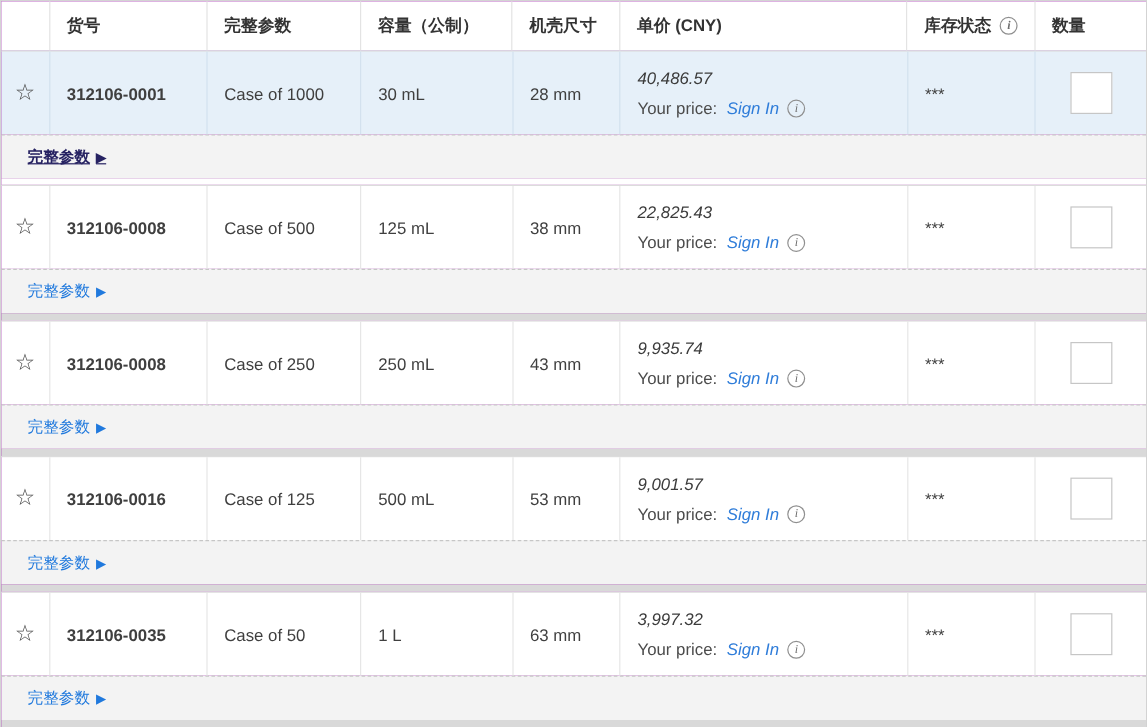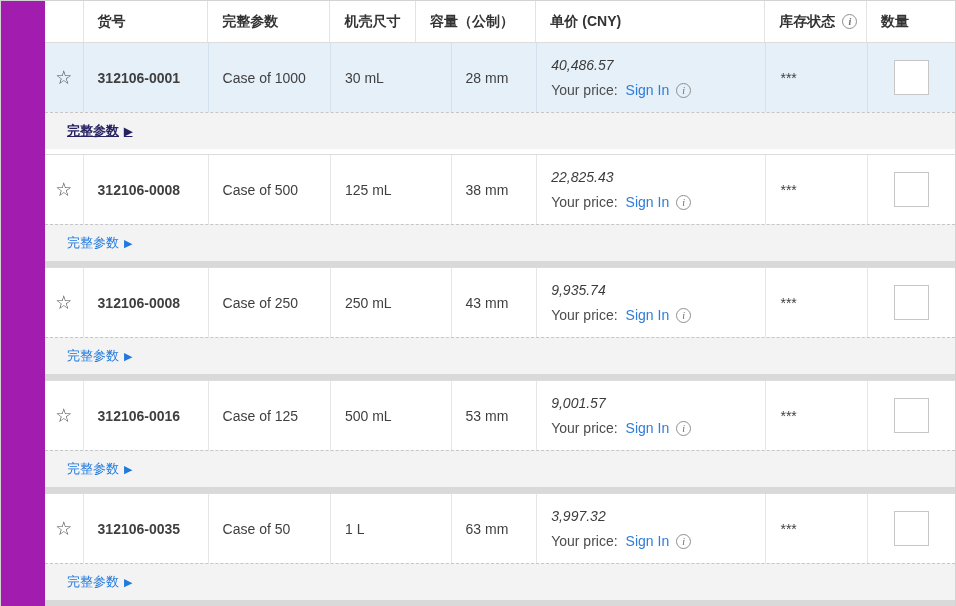--- a/index.html
+++ b/index.html
@@ -1,17 +1,17 @@
 <!DOCTYPE html>
 <html><head>
 <meta charset="utf-8">
 <style>
   * { margin:0; padding:0; box-sizing:border-box; }
   html,body { width:956px; background:#fff; font-family:"Liberation Sans", sans-serif; }
-  .wrap { width:956px; height:606px; border:1px solid #d3d3d3; border-bottom:none; background:#a21caf; overflow:hidden;padding-left:44px; }
+  .wrap { width:956px; height:606px; border:1px solid #d3d3d3; border-bottom:none; background:#a21caf; overflow:hidden; }
 
   
   .c-star { width:42px;  display:flex; align-items:center; justify-content:center; }
   .c-sku  { width:138px;font-weight:bold; }
   .c-unit { width:135px; }
   .c-cap  { width:133px; }
   .c-case { width:94px;  }
   .c-price{ width:221px; }
   .c-avail{ width:112px;margin-left:30px; }
   .c-qty  { width:98px; display:flex; align-items:center; justify-content:center; }
@@ -29,21 +29,21 @@
   .data-row .cell.c-star, .data-row .cell.c-qty { padding-left:0; flex-direction:row; align-items:center; }
   .data-row .cell + .cell { border-left:1px solid #e6e6e6; }
 
   .data-row.highlight { background:#e6f0f9; }
   .data-row.highlight .cell + .cell { border-left-color:#d3e1ee; }
 
   .star { font-size:19px; color:#4a4a4a; line-height:1; cursor:pointer; }
 
   .price-num { margin-bottom:9px; color:#3c3c3c;font-style:italic; }
   .price-line { display:flex; align-items:center; color:#4c4c4c; white-space:nowrap; }
-  .signin-link { color:#2e7cd9; text-decoration:none; margin-left:8px; cursor:pointer; }
+  .signin-link { color:#2e7cd9; text-decoration:none; margin-left:8px; cursor:pointer;font-style:italic; }
 
   .info-icon { display:inline-flex; align-items:center; justify-content:center;
       width:15px; height:15px; border:1px solid #8f8f8f; border-radius:50%;
       font-size:10px; color:#6d6d6d; font-family:"Liberation Serif", serif; font-style:italic;
       margin-left:7px; flex:0 0 auto; background:transparent; }
 
   .qty-input { width:35px; height:35px; border:1px solid #c6c6c6; background:#fff; outline:none;
       font-size:14px; text-align:center; color:#333; }
 
   .expand-row { height:37px; background:#f3f3f3; border-top:1px dashed #c6c6c6;
@@ -59,22 +59,22 @@
 </style>
 </head>
 <body>
 
 <div class="wrap">
 
   <div class="header-row">
     <div class="hcell c-star"></div>
     <div class="hcell c-sku">货号</div>
     <div class="hcell c-unit">完整参数</div>
+    <div class="hcell c-cap">容量（公制）</div>
     <div class="hcell c-case">机壳尺寸</div>
-    <div class="hcell c-cap">容量（公制）</div>
     <div class="hcell c-price">单价 (CNY)</div>
     <div class="hcell c-avail">
       <span>库存状态</span>
       <span class="info-icon">i</span>
     </div>
     <div class="hcell c-qty" style="padding-left:14px; justify-content:flex-start;">数量</div>
   </div>
 
   <div>
   <div class="block">

